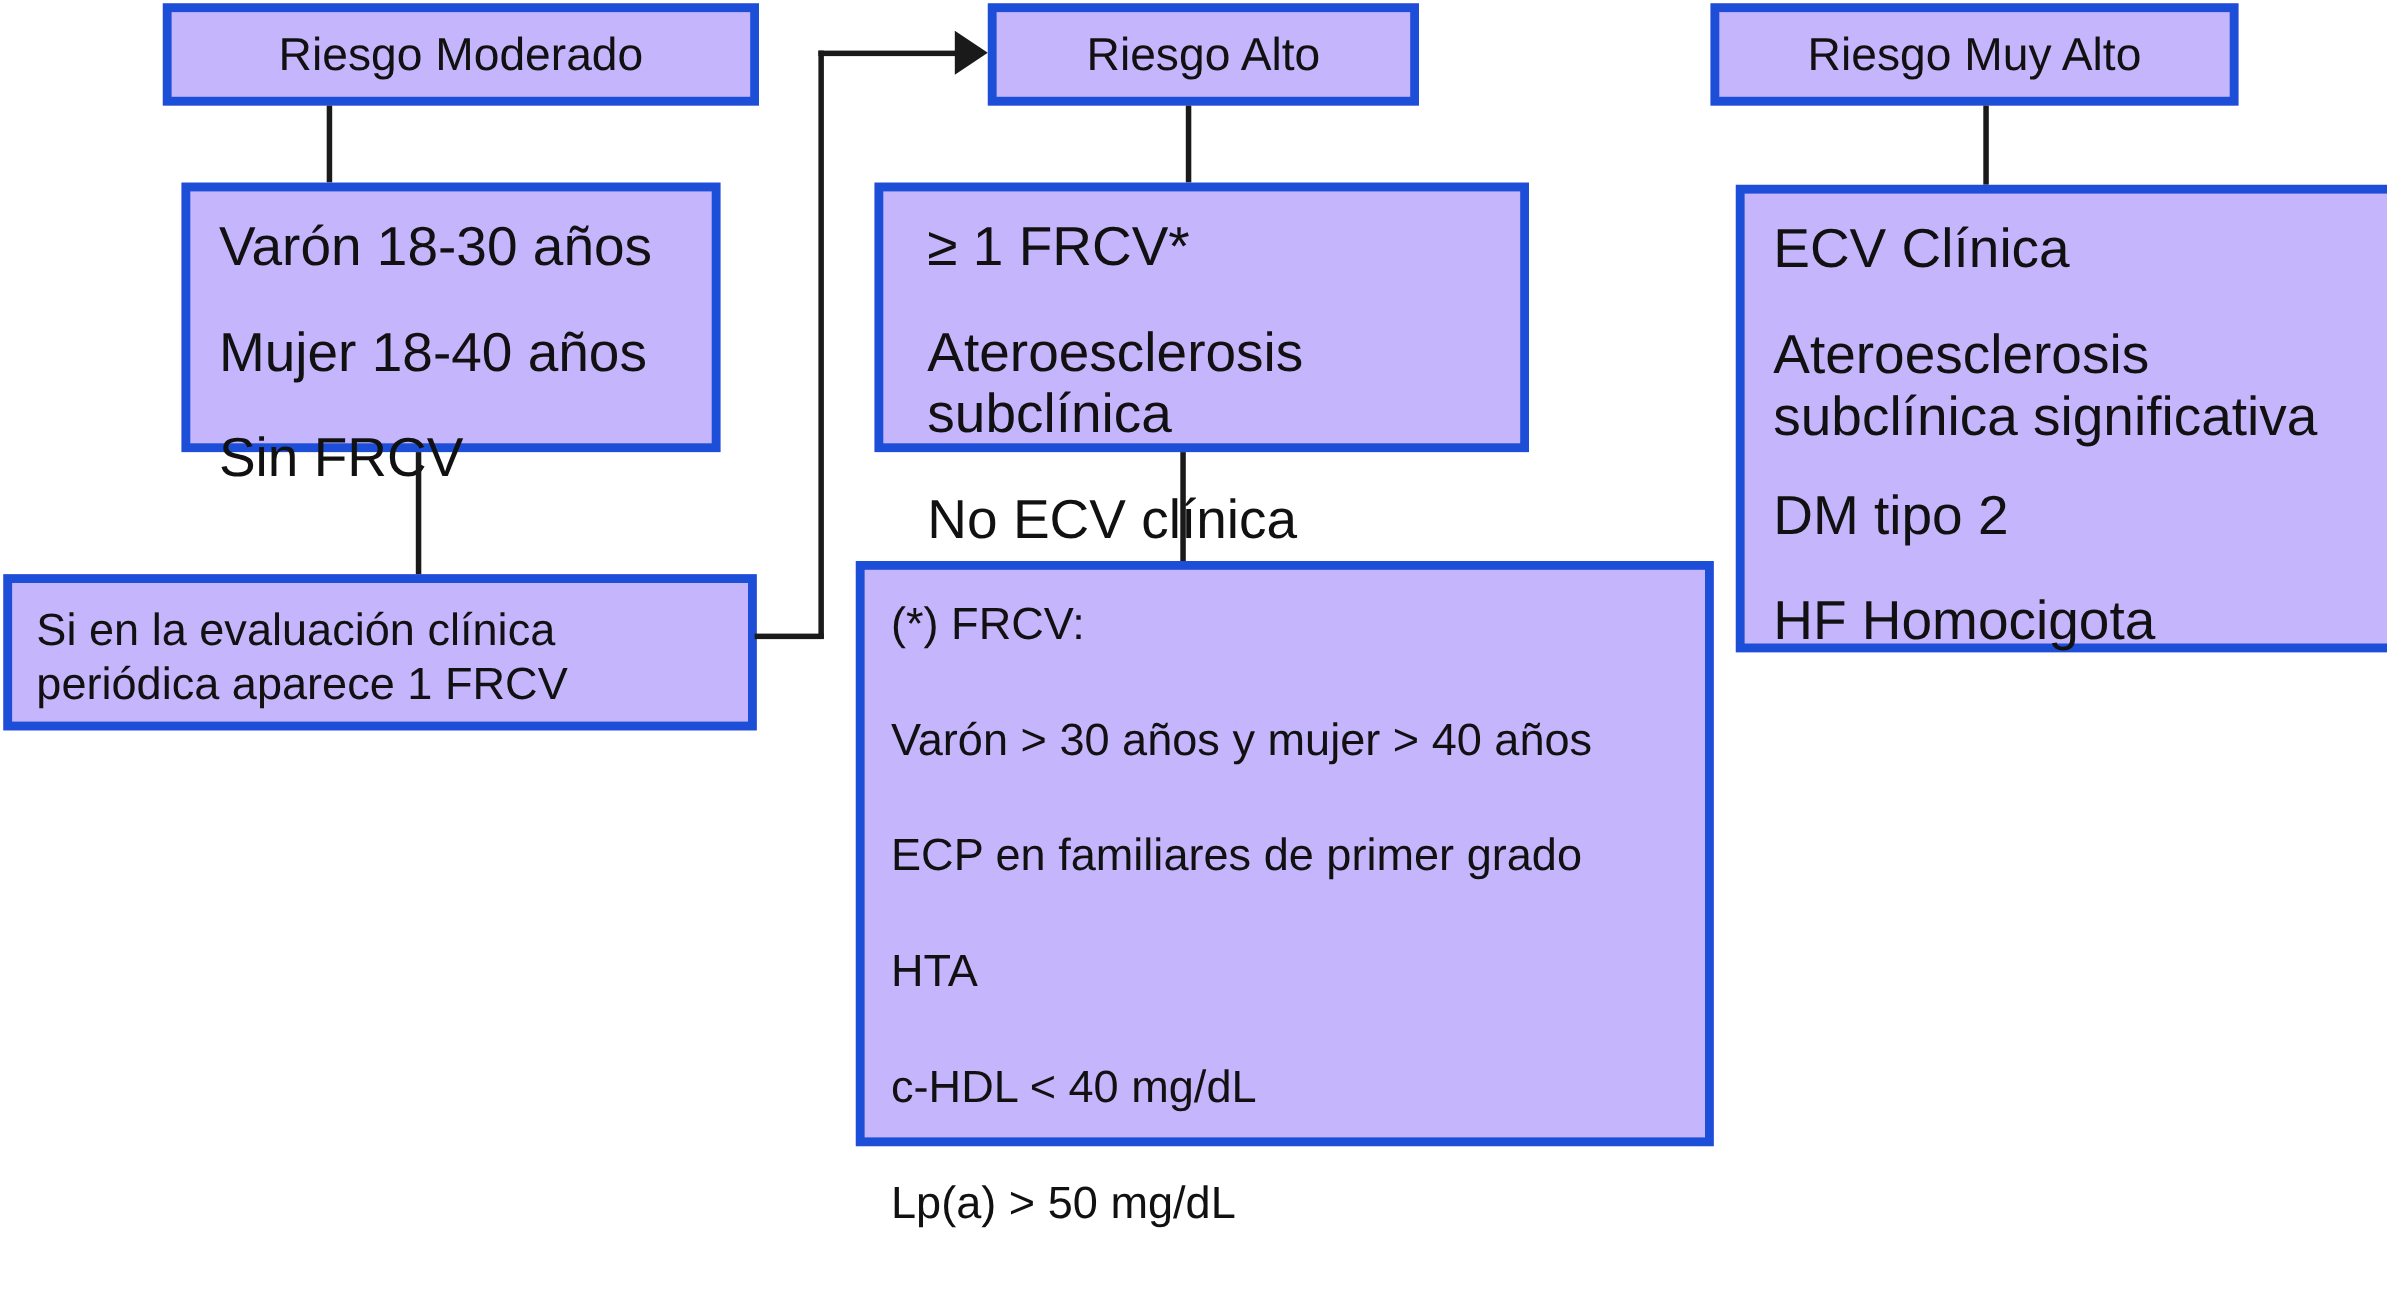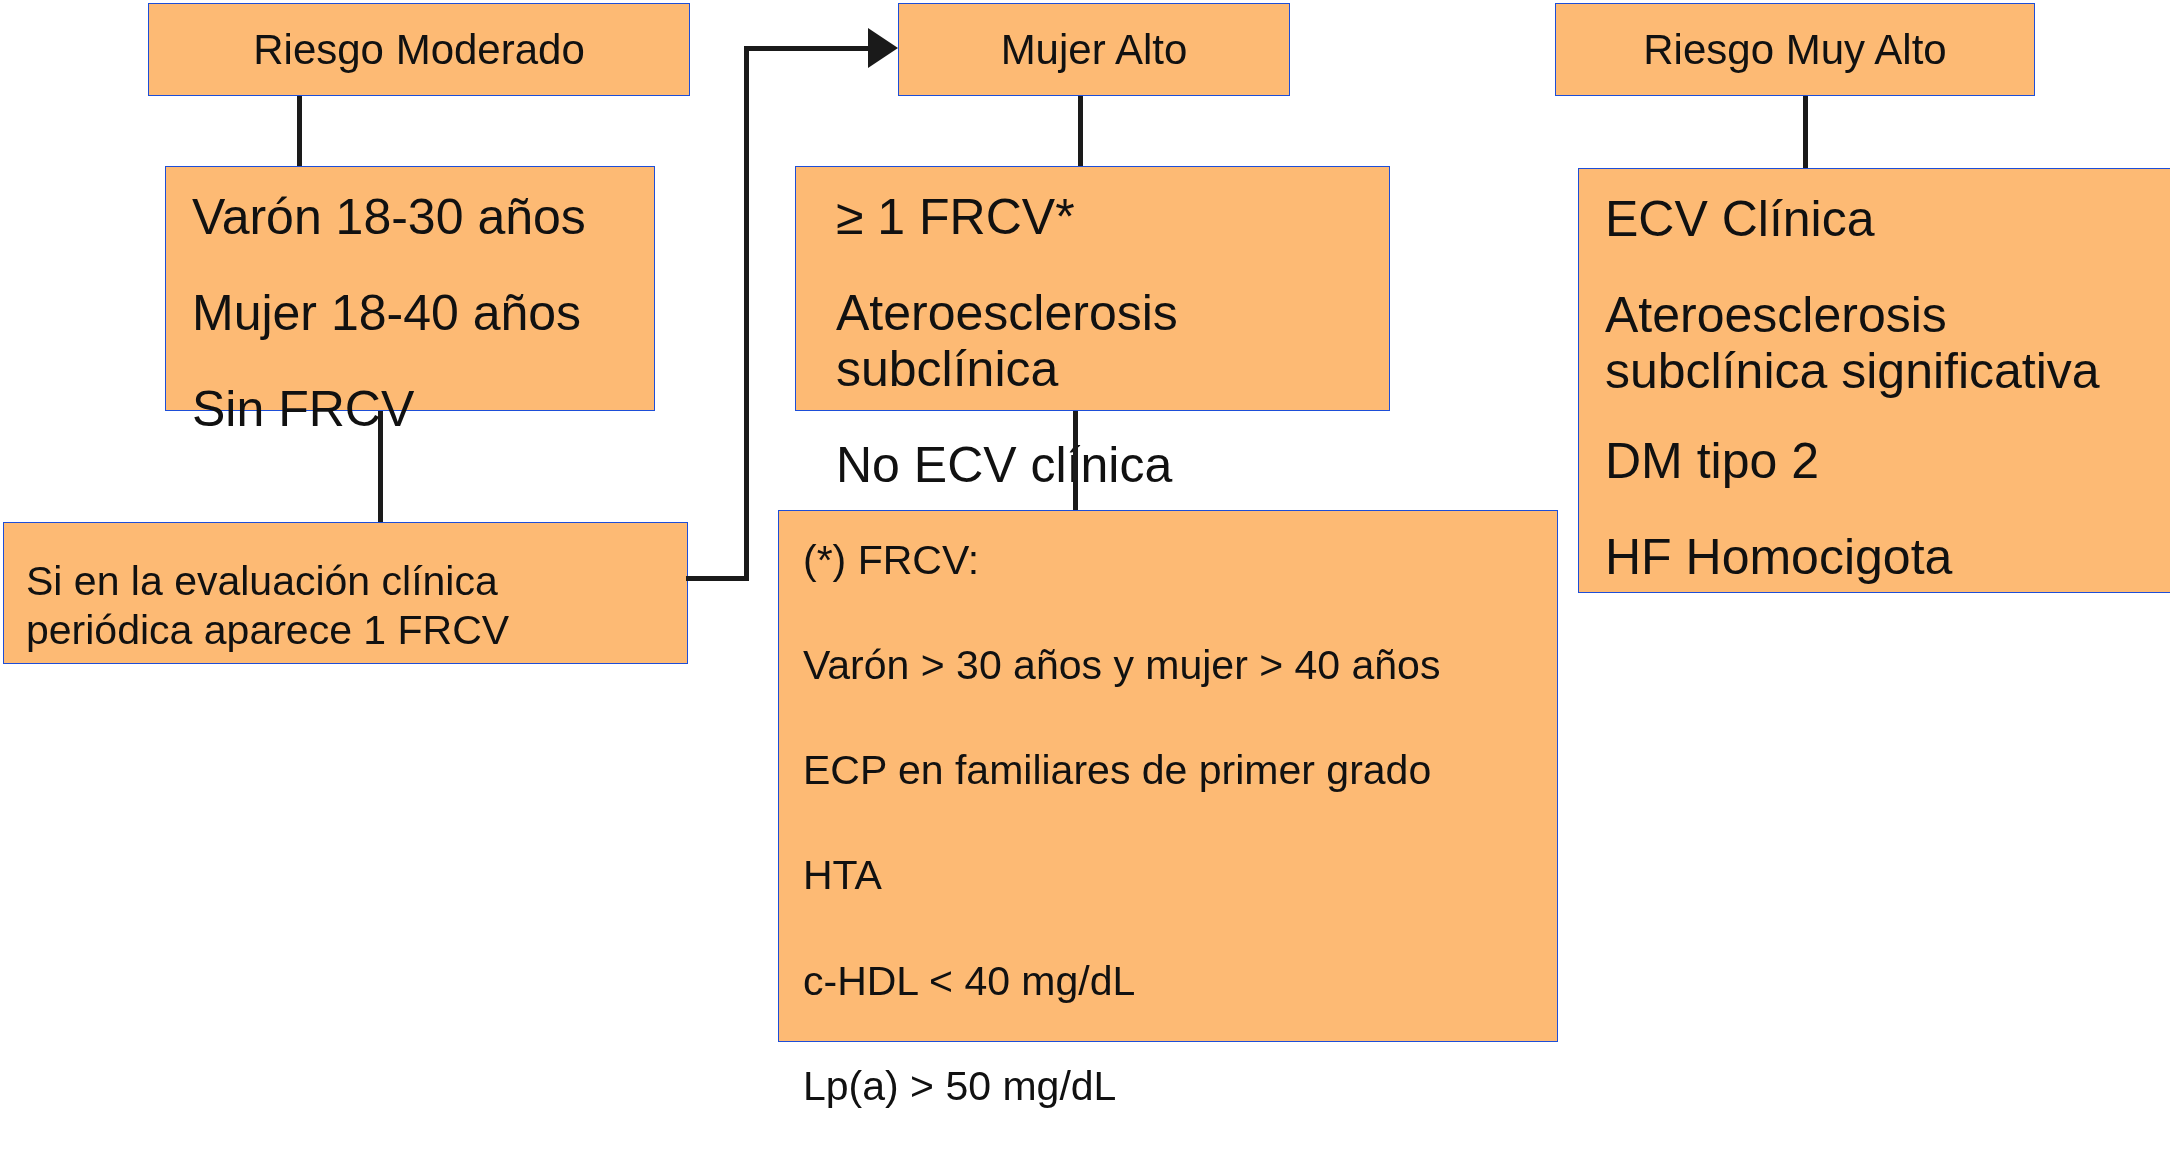--- a/index.html
+++ b/index.html
@@ -1,19 +1,19 @@
 <!DOCTYPE html>
 <html><head>
 <meta charset="utf-8">
 <style>
   html,body{margin:0;padding:0;background:#ffffff;}
   body{width:2170px;height:1176px;position:relative;overflow:hidden;
        font-family:"Liberation Sans",sans-serif;color:#111111;}
   #canvas{position:absolute;left:0;top:0;width:2170px;height:1176px;}
-  .box{position:absolute;border:1px solid #1d4ed8;background:#fdba74;box-sizing:border-box;}
+  .box{position:absolute;border:8px solid #1d4ed8;background:#c4b5fd;box-sizing:border-box;}
   .hdr{display:flex;align-items:center;justify-content:center;}
   .hdr .t{font-size:42px;line-height:1;white-space:nowrap;}
   .detail{padding:22px 26px 18px 26px;}
   .detail .line{font-size:50px;line-height:1.12;margin:0 0 40px 0;}
   .detail .line:last-child{margin-bottom:0;}
   .wrapline{white-space:normal;}
   .conn{position:absolute;background:#1a1a1a;}
   .vline{width:5px;}
   .hline{height:5px;}
   .arrowhead{position:absolute;width:0;height:0;
@@ -35,31 +35,31 @@
   <div class="conn vline" style="left:297px;top:96px;width:5px;height:70px;"></div>
 
   <div class="box detail" style="left:165px;top:166px;width:490px;height:245px;">
     <div class="line">Varón 18-30 años</div>
     <div class="line">Mujer 18-40 años</div>
     <div class="line">Sin FRCV</div>
   </div>
 
   <div class="conn vline" style="left:378px;top:411px;width:5px;height:112px;"></div>
 
-  <div class="box bl detail" style="left:3px;top:522px;width:685px;height:142px;padding:34px 22px;">
+  <div class="box bl detail" style="left:3px;top:522px;width:685px;height:142px;padding:18px 22px;">
     <div class="line wrapline">Si en la evaluación clínica periódica aparece 1 FRCV</div>
   </div>
 
   <div class="conn hline" style="left:686px;top:576px;width:63px;height:5px;"></div>
   <div class="conn vline" style="left:744px;top:46px;width:5px;height:534px;"></div>
   <div class="conn hline" style="left:744px;top:46px;width:126px;height:5px;"></div>
   <div class="arrowhead" style="left:868px;top:28px;"></div>
 
   <div class="box hdr" style="left:898px;top:3px;width:392px;height:93px;">
-    <span class="t">Mujer Alto</span>
+    <span class="t">Riesgo Alto</span>
   </div>
 
   <div class="conn vline" style="left:1078px;top:96px;width:5px;height:70px;"></div>
 
   <div class="box detail" style="left:795px;top:166px;width:595px;height:245px;padding-left:40px;">
     <div class="line">≥ 1 FRCV*</div>
     <div class="line">Ateroesclerosis subclínica</div>
     <div class="line">No ECV clínica</div>
   </div>
 

